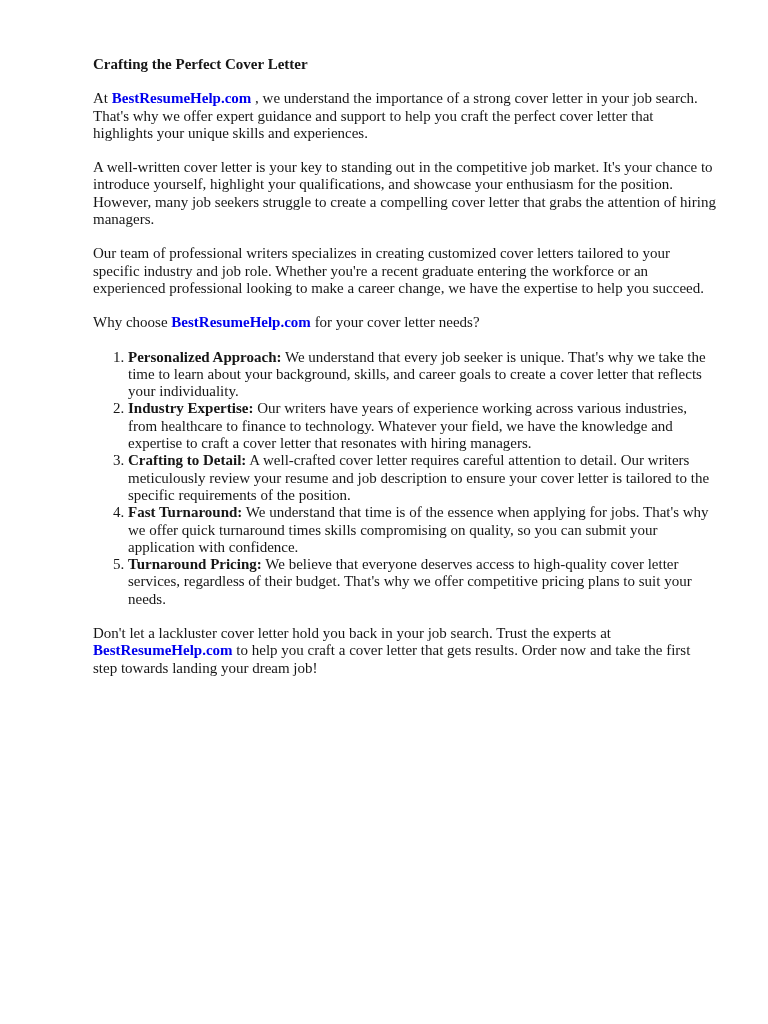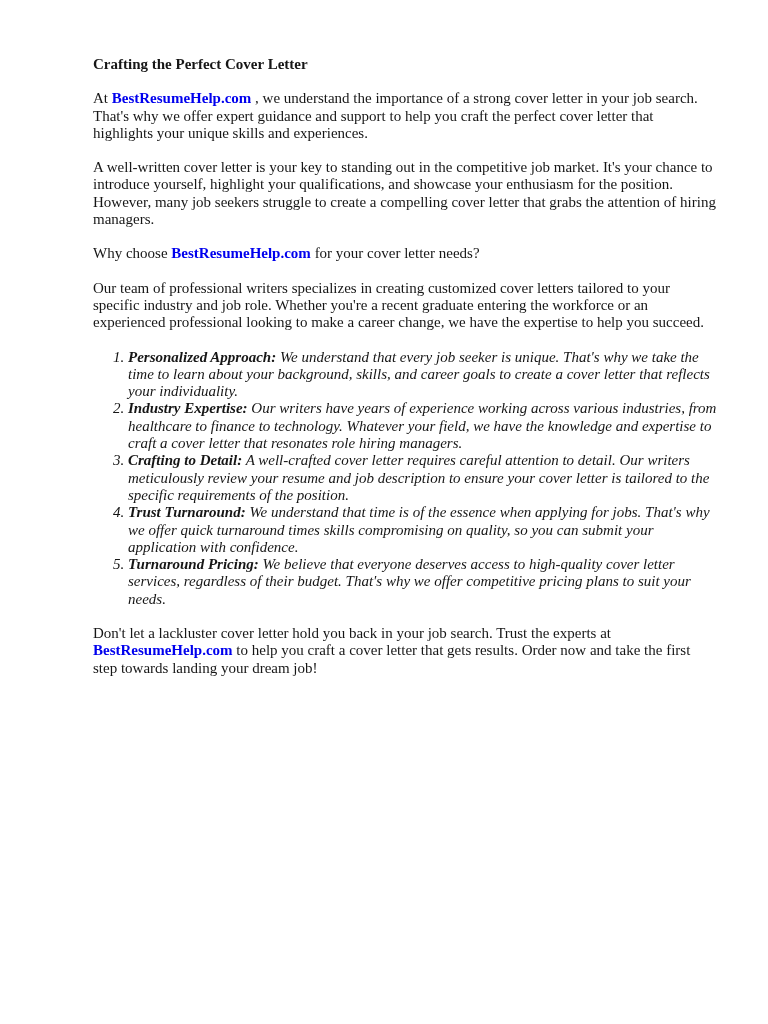--- a/index.html
+++ b/index.html
@@ -36,45 +36,44 @@
   a.brand-link {
     color: #0000EE;
     font-weight: bold;
     text-decoration: none;
     cursor: pointer;
   }
   ol.benefits {
     margin: 0 0 17px 0;
     padding: 0 0 0 35px;
     list-style: decimal outside;
-    font-style: italic;
   }
   ol.benefits li {
     margin: 0;
     padding: 0;
   }
 </style>
 </head>
 <body>
 
 <div class="page">
 
   <div class="doc-title">Crafting the Perfect Cover Letter</div>
 
   <p class="para"><span>At </span><a class="brand-link">BestResumeHelp.com</a><span> , we understand the importance of a strong cover letter in your job search. That's why we offer expert guidance and support to help you craft the perfect cover letter that highlights your unique skills and experiences.</span></p>
 
   <p class="para">A well-written cover letter is your key to standing out in the competitive job market. It's your chance to introduce yourself, highlight your qualifications, and showcase your enthusiasm for the position. However, many job seekers struggle to create a compelling cover letter that grabs the attention of hiring managers.</p>
 
+  <p class="para">Our team of professional writers specializes in creating customized cover letters tailored to your specific industry and job role. Whether you're a recent graduate entering the workforce or an experienced professional looking to make a career change, we have the expertise to help you succeed.</p>
+
   <p class="para"><span>Why choose </span><a class="brand-link">BestResumeHelp.com</a><span> for your cover letter needs?</span></p>
-
-  <p class="para">Our team of professional writers specializes in creating customized cover letters tailored to your specific industry and job role. Whether you're a recent graduate entering the workforce or an experienced professional looking to make a career change, we have the expertise to help you succeed.</p>
 
   <ol class="benefits">
     <li><span class="b">Personalized Approach:</span><span> We understand that every job seeker is unique. That's why we take the time to learn about your background, skills, and career goals to create a cover letter that reflects your individuality.</span></li>
-    <li><span class="b">Industry Expertise:</span><span> Our writers have years of experience working across various industries, from healthcare to finance to technology. Whatever your field, we have the knowledge and expertise to craft a cover letter that resonates role hiring managers.</span></li>
+    <li><span class="b">Industry Expertise:</span><span> Our writers have years of experience working across various industries, from healthcare to finance to technology. Whatever your field, we have the knowledge and expertise to craft a cover letter that resonates with hiring managers.</span></li>
     <li><span class="b">Crafting to Detail:</span><span> A well-crafted cover letter requires careful attention to detail. Our writers meticulously review your resume and job description to ensure your cover letter is tailored to the specific requirements of the position.</span></li>
-    <li><span class="b">Trust Turnaround:</span><span> We understand that time is of the essence when applying for jobs. That's why we offer quick turnaround times skills compromising on quality, so you can submit your application with confidence.</span></li>
+    <li><span class="b">Fast Turnaround:</span><span> We understand that time is of the essence when applying for jobs. That's why we offer quick turnaround times skills compromising on quality, so you can submit your application with confidence.</span></li>
     <li><span class="b">Turnaround Pricing:</span><span> We believe that everyone deserves access to high-quality cover letter services, regardless of their budget. That's why we offer competitive pricing plans to suit your needs.</span></li>
   </ol>
 
   <p class="para"><span>Don't let a lackluster cover letter hold you back in your job search. Trust the experts at </span><a class="brand-link">BestResumeHelp.com</a><span> to help you craft a cover letter that gets results. Order now and take the first step towards landing your dream job!</span></p>
 
 </div>
 
 </body></html>

